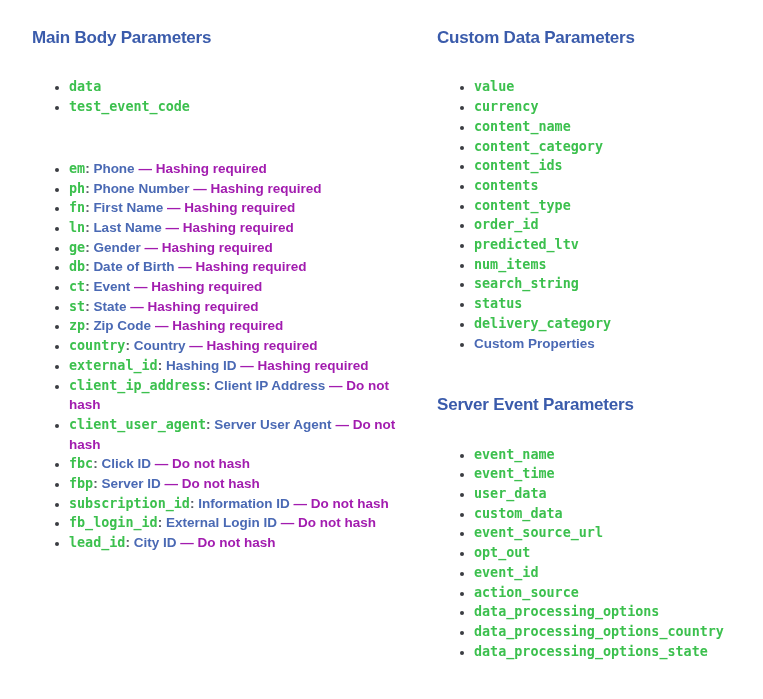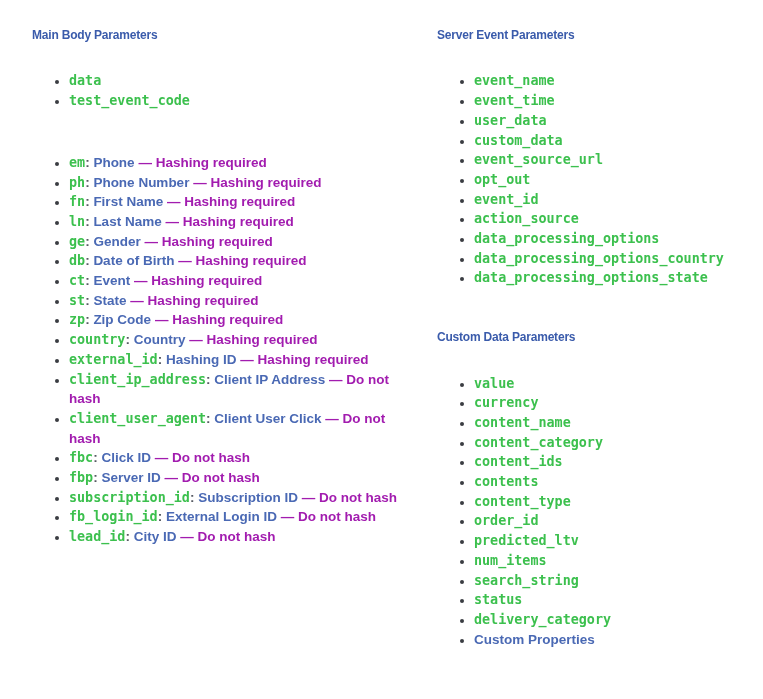--- a/index.html
+++ b/index.html
@@ -19,21 +19,21 @@
     grid-template-columns: 373px 1fr;
     column-gap: 32px;
     padding: 28px 8px 0 32px;
     box-sizing: border-box;
   }
   section + section {
     margin-top: 42px;
   }
   h2.section-title {
     margin: 0;
-    font-size: 12px;
+    font-size: 17px;
     line-height: 1.2;
     font-weight: 700;
     letter-spacing: -0.2px;
     color: #3a5bab;
   }
   ul.param-list {
     margin: 29px 0 0 0;
     padding: 0 0 0 37px;
     list-style: disc;
     font-weight: bold;
@@ -83,59 +83,59 @@
           <li><code class="param-code">fn</code><span class="sep">: </span><a class="param-link">First Name</a><span class="note"> — Hashing required</span></li>
           <li><code class="param-code">ln</code><span class="sep">: </span><a class="param-link">Last Name</a><span class="note"> — Hashing required</span></li>
           <li><code class="param-code">ge</code><span class="sep">: </span><a class="param-link">Gender</a><span class="note"> — Hashing required</span></li>
           <li><code class="param-code">db</code><span class="sep">: </span><a class="param-link">Date of Birth</a><span class="note"> — Hashing required</span></li>
           <li><code class="param-code">ct</code><span class="sep">: </span><a class="param-link">Event</a><span class="note"> — Hashing required</span></li>
           <li><code class="param-code">st</code><span class="sep">: </span><a class="param-link">State</a><span class="note"> — Hashing required</span></li>
           <li><code class="param-code">zp</code><span class="sep">: </span><a class="param-link">Zip Code</a><span class="note"> — Hashing required</span></li>
           <li><code class="param-code">country</code><span class="sep">: </span><a class="param-link">Country</a><span class="note"> — Hashing required</span></li>
           <li><code class="param-code">external_id</code><span class="sep">: </span><a class="param-link">Hashing ID</a><span class="note"> — Hashing required</span></li>
           <li><code class="param-code">client_ip_address</code><span class="sep">: </span><a class="param-link">Client IP Address</a><span class="note"> — Do not hash</span></li>
-          <li><code class="param-code">client_user_agent</code><span class="sep">: </span><a class="param-link">Client User Click</a><span class="note"> — Do not hash</span></li>
+          <li><code class="param-code">client_user_agent</code><span class="sep">: </span><a class="param-link">Server User Agent</a><span class="note"> — Do not hash</span></li>
           <li><code class="param-code">fbc</code><span class="sep">: </span><a class="param-link">Click ID</a><span class="note"> — Do not hash</span></li>
           <li><code class="param-code">fbp</code><span class="sep">: </span><a class="param-link">Server ID</a><span class="note"> — Do not hash</span></li>
-          <li><code class="param-code">subscription_id</code><span class="sep">: </span><a class="param-link">Subscription ID</a><span class="note"> — Do not hash</span></li>
+          <li><code class="param-code">subscription_id</code><span class="sep">: </span><a class="param-link">Information ID</a><span class="note"> — Do not hash</span></li>
           <li><code class="param-code">fb_login_id</code><span class="sep">: </span><a class="param-link">External Login ID</a><span class="note"> — Do not hash</span></li>
           <li><code class="param-code">lead_id</code><span class="sep">: </span><a class="param-link">City ID</a><span class="note"> — Do not hash</span></li>
         </ul>
     </section>
   </div>
   <div class="col col-right">
-    <section>
-      <h2 class="section-title">Server Event Parameters</h2>
-      <ul class="param-list">
-          <li><code class="param-code">event_name</code></li>
-          <li><code class="param-code">event_time</code></li>
-          <li><code class="param-code">user_data</code></li>
-          <li><code class="param-code">custom_data</code></li>
-          <li><code class="param-code">event_source_url</code></li>
-          <li><code class="param-code">opt_out</code></li>
-          <li><code class="param-code">event_id</code></li>
-          <li><code class="param-code">action_source</code></li>
-          <li><code class="param-code">data_processing_options</code></li>
-          <li><code class="param-code">data_processing_options_country</code></li>
-          <li><code class="param-code">data_processing_options_state</code></li>
-        </ul>
-    </section>
     <section>
       <h2 class="section-title">Custom Data Parameters</h2>
       <ul class="param-list">
           <li><code class="param-code">value</code></li>
           <li><code class="param-code">currency</code></li>
           <li><code class="param-code">content_name</code></li>
           <li><code class="param-code">content_category</code></li>
           <li><code class="param-code">content_ids</code></li>
           <li><code class="param-code">contents</code></li>
           <li><code class="param-code">content_type</code></li>
           <li><code class="param-code">order_id</code></li>
           <li><code class="param-code">predicted_ltv</code></li>
           <li><code class="param-code">num_items</code></li>
           <li><code class="param-code">search_string</code></li>
           <li><code class="param-code">status</code></li>
           <li><code class="param-code">delivery_category</code></li>
           <li><a class="param-link">Custom Properties</a></li>
         </ul>
     </section>
+    <section>
+      <h2 class="section-title">Server Event Parameters</h2>
+      <ul class="param-list">
+          <li><code class="param-code">event_name</code></li>
+          <li><code class="param-code">event_time</code></li>
+          <li><code class="param-code">user_data</code></li>
+          <li><code class="param-code">custom_data</code></li>
+          <li><code class="param-code">event_source_url</code></li>
+          <li><code class="param-code">opt_out</code></li>
+          <li><code class="param-code">event_id</code></li>
+          <li><code class="param-code">action_source</code></li>
+          <li><code class="param-code">data_processing_options</code></li>
+          <li><code class="param-code">data_processing_options_country</code></li>
+          <li><code class="param-code">data_processing_options_state</code></li>
+        </ul>
+    </section>
   </div>
 </div>
 
 </body></html>

